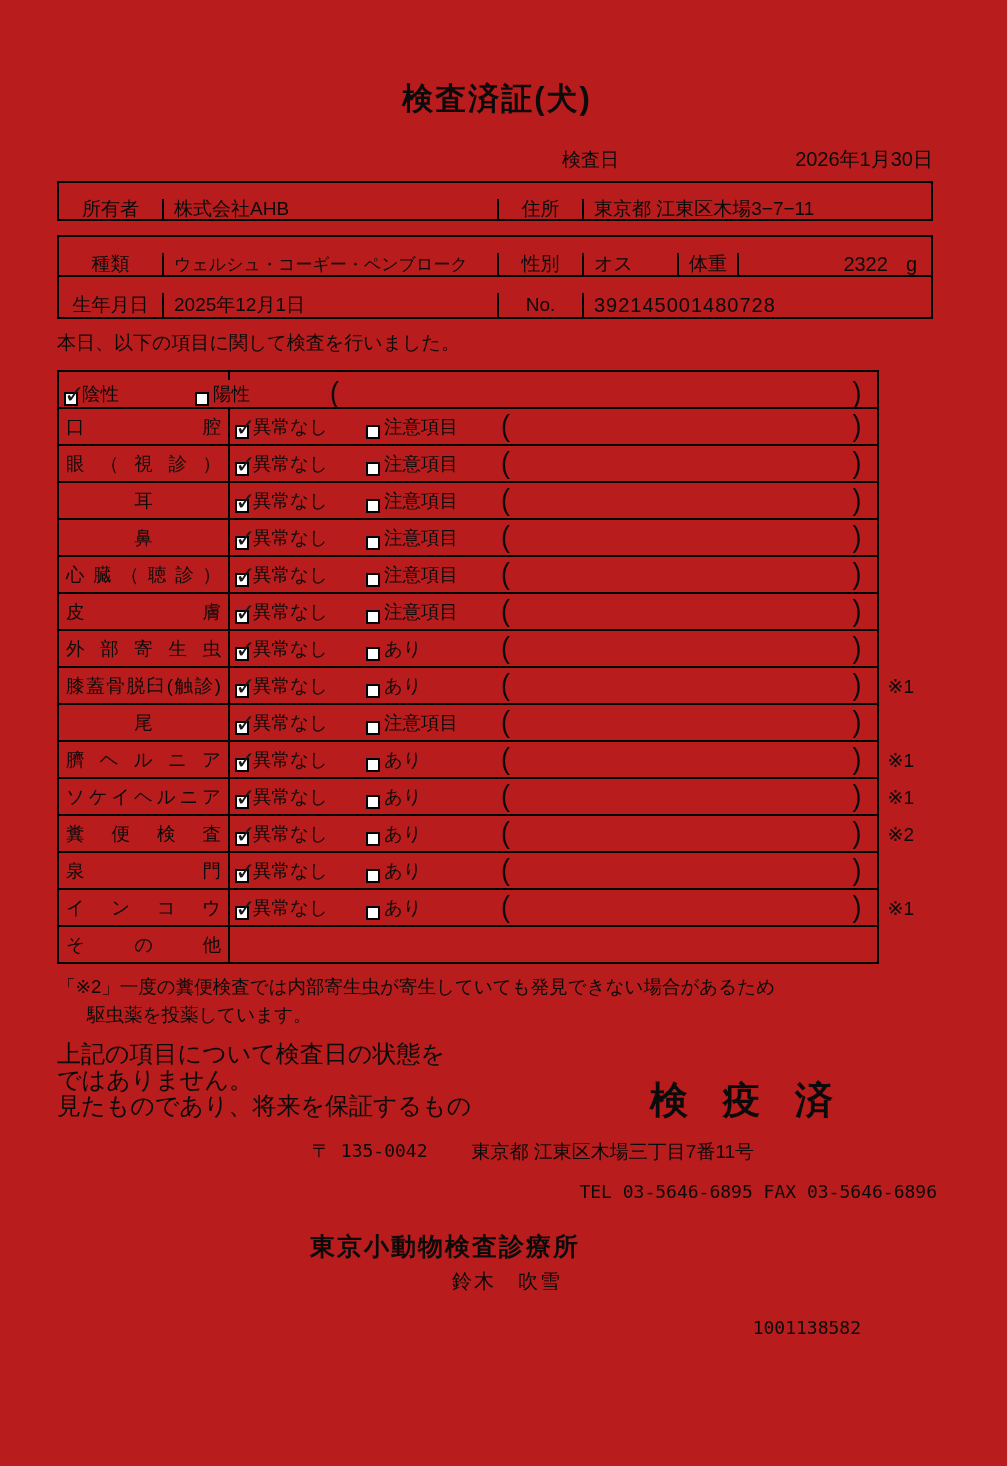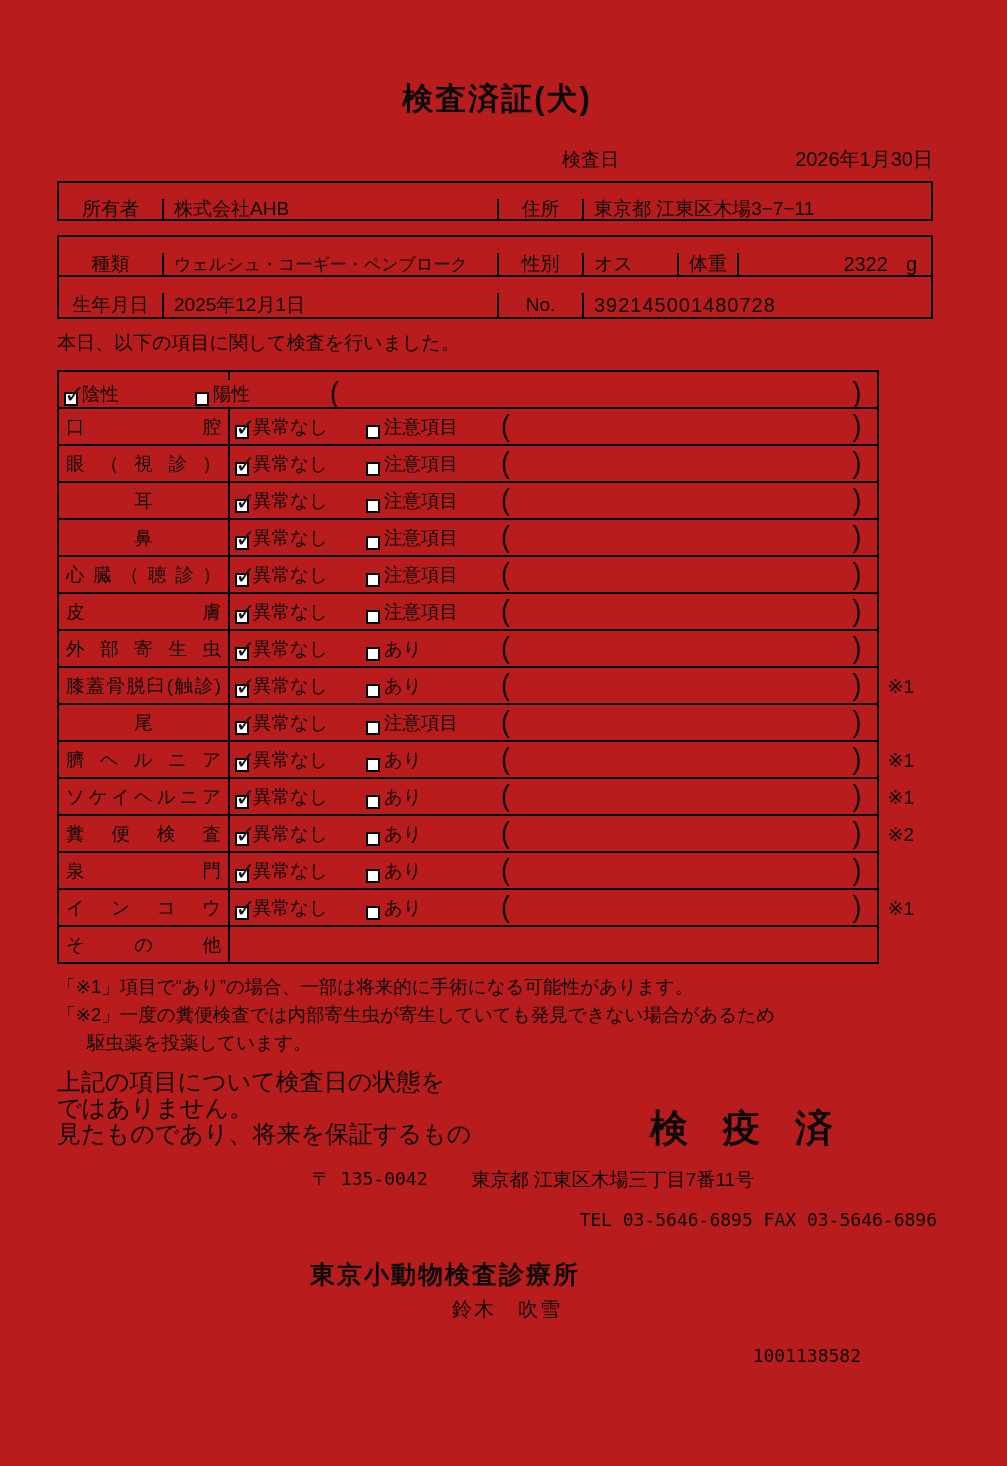--- a/index.html
+++ b/index.html
@@ -428,21 +428,20 @@
         <div class="chk-inner">
           <div class="chk-label">その他</div>
           <div class="chk-body"></div>
         </div>
         <div class="chk-note"></div>
       </div>
 
     </div>
 
     <div class="footnotes">
-      <div>「※1」項目で“あり”の場合、一部は将来的に手術になる可能性があります。</div>
       <div>「※2」一度の糞便検査では内部寄生虫が寄生していても発見できない場合があるため</div>
       <div class="fn-indent">駆虫薬を投薬しています。</div>
     </div>
 
     <div class="closing">
       <div class="statement">
         <div>上記の項目について検査日の状態を</div>
         <div>ではありません。</div>
         <div>見たものであり、将来を保証するもの</div>
       </div>

